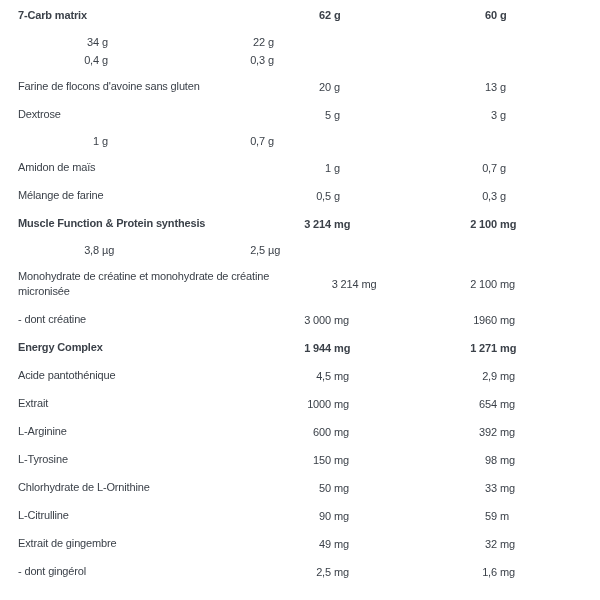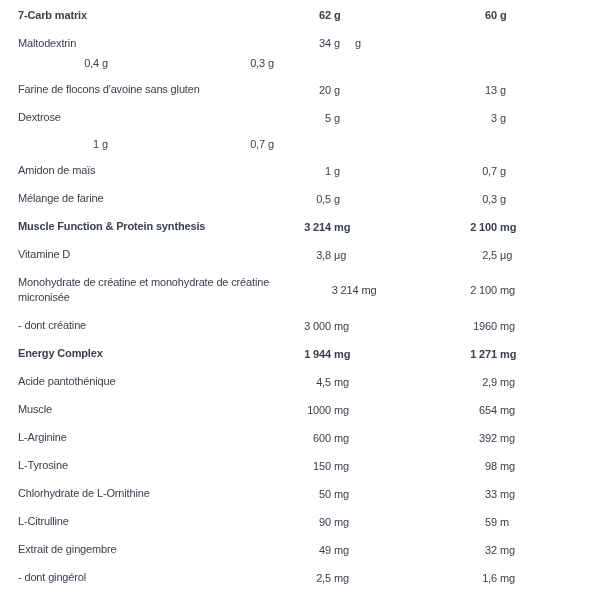--- a/index.html
+++ b/index.html
@@ -31,26 +31,26 @@
         <span class="unit">g</span>
     </div>
     <div class="val v2">
       <span class="num">60</span>
         <span class="unit">g</span>
     </div>
     <div class="spacer"></div>
   </div>
 
   <div class="row">
-    <div class="label">Maltodextrin</div>
     <div class="val v1">
       <span class="num">34</span>
         <span class="unit">g</span>
     </div>
     <div class="val v2">
+      <span class="num">22</span>
         <span class="unit">g</span>
     </div>
     <div class="spacer"></div>
   </div>
 
   <div class="row tight">
     <div class="val v1">
       <span class="num">0,4</span>
         <span class="unit">g</span>
     </div>
@@ -132,21 +132,20 @@
         <span class="unit">mg</span>
     </div>
     <div class="val v2">
       <span class="num">2 100</span>
         <span class="unit">mg</span>
     </div>
     <div class="spacer"></div>
   </div>
 
   <div class="row">
-    <div class="label">Vitamine D</div>
     <div class="val v1">
       <span class="num">3,8</span>
         <span class="unit">µg</span>
     </div>
     <div class="val v2">
       <span class="num">2,5</span>
         <span class="unit">µg</span>
     </div>
     <div class="spacer"></div>
   </div>
@@ -197,21 +196,21 @@
         <span class="unit">mg</span>
     </div>
     <div class="val v2">
       <span class="num">2,9</span>
         <span class="unit">mg</span>
     </div>
     <div class="spacer"></div>
   </div>
 
   <div class="row">
-    <div class="label">Muscle</div>
+    <div class="label">Extrait</div>
     <div class="val v1">
       <span class="num">1000</span>
         <span class="unit">mg</span>
     </div>
     <div class="val v2">
       <span class="num">654</span>
         <span class="unit">mg</span>
     </div>
     <div class="spacer"></div>
   </div>

